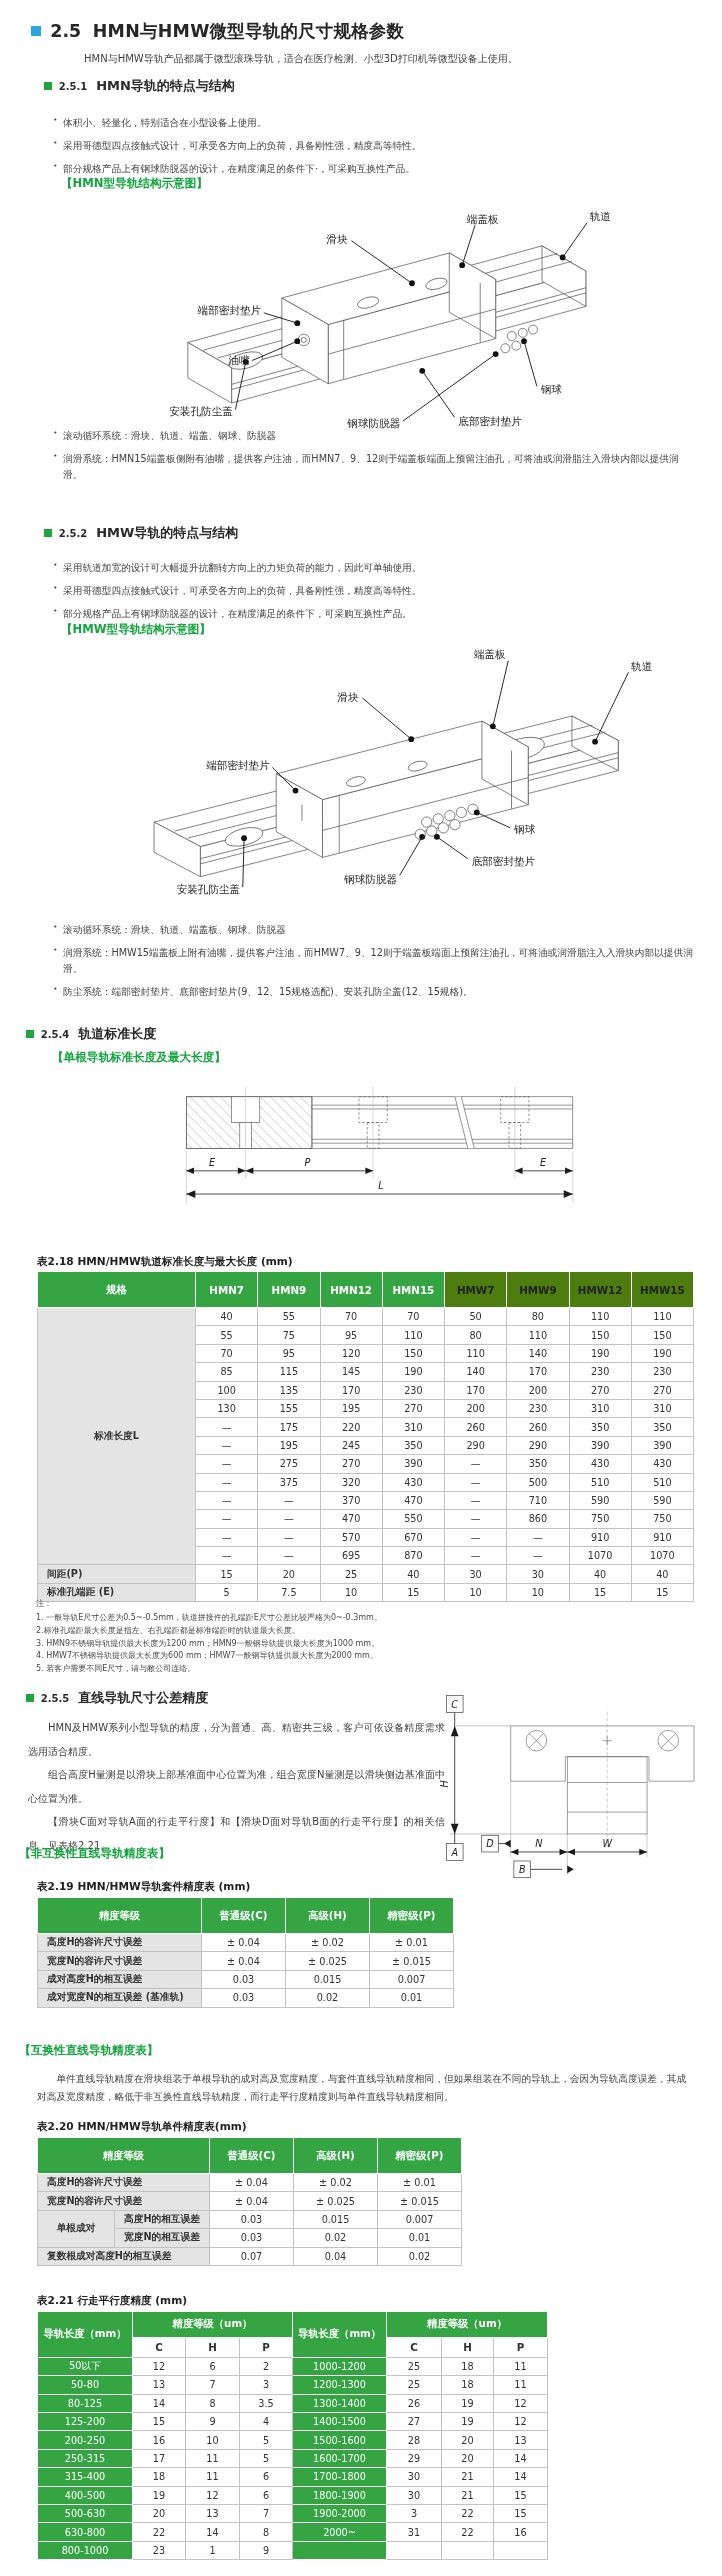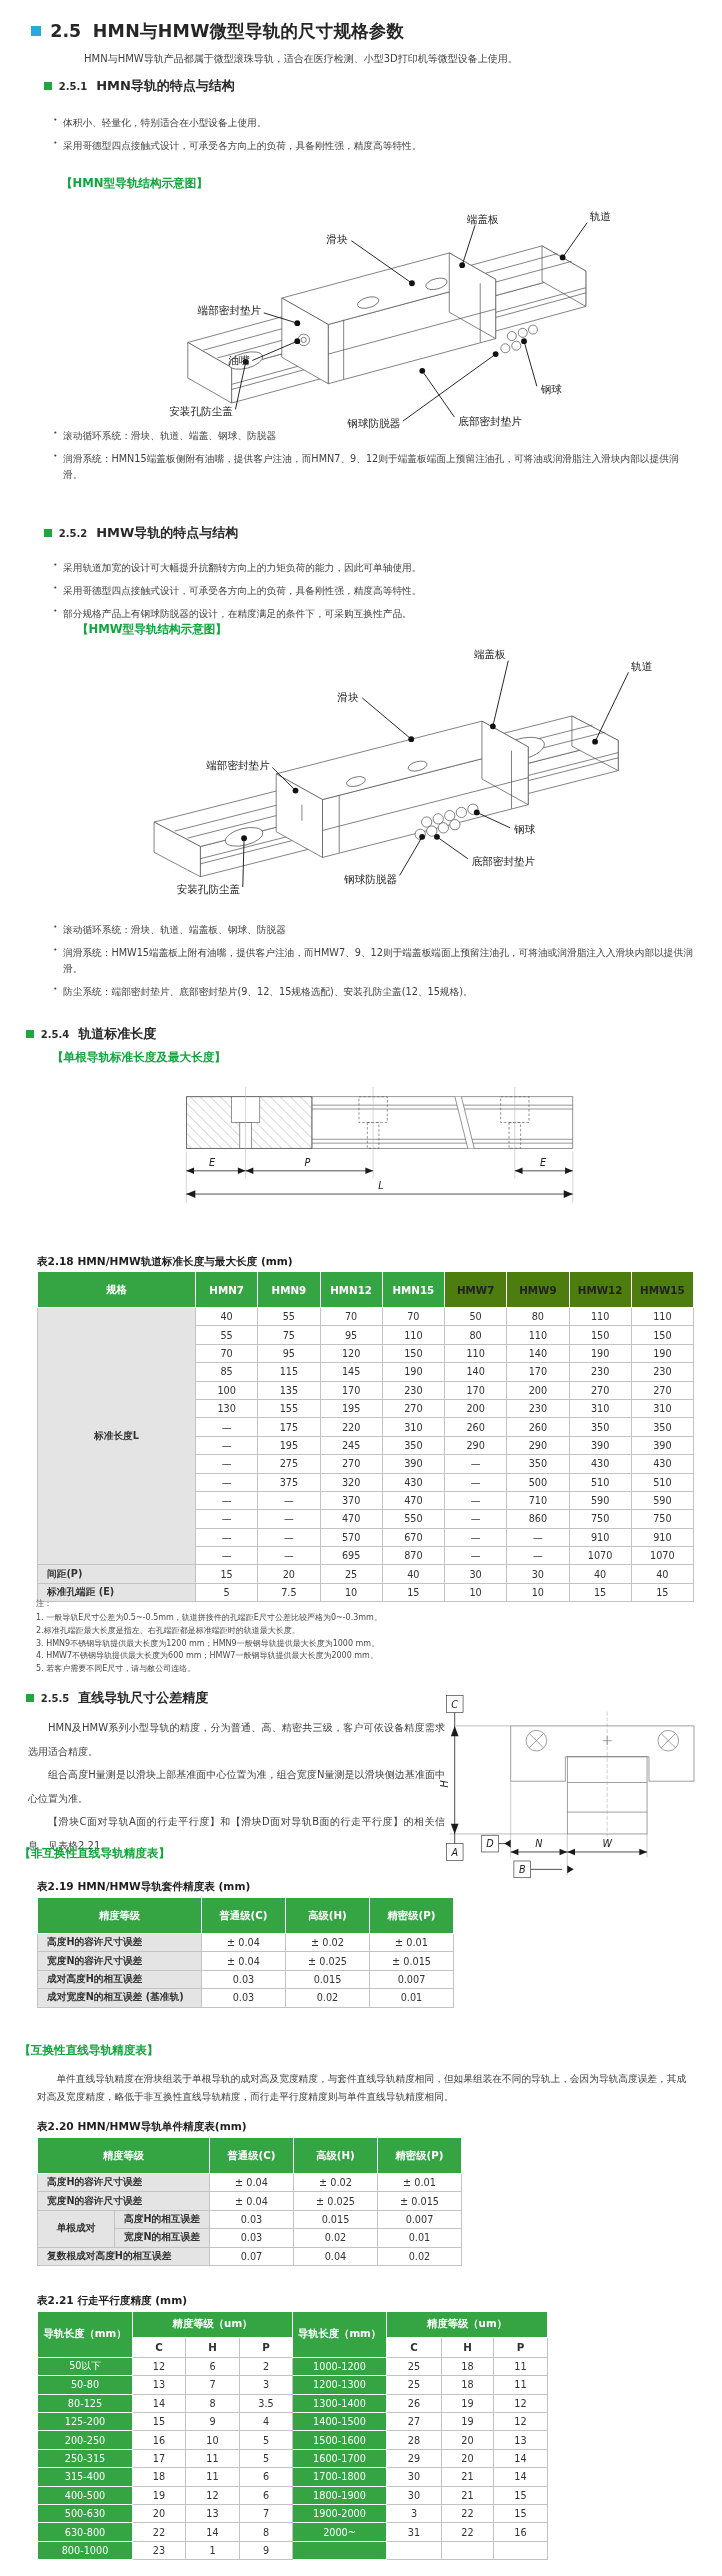--- a/index.html
+++ b/index.html
@@ -58,20 +58,21 @@
   <div class="abs intro" style="left:84px;top:52px;width:605px;">HMN与HMW导轨产品都属于微型滚珠导轨，适合在医疗检测、小型3D打印机等微型设备上使用。</div>
 
   <div class="abs h2row" style="left:44px;top:77px;">
     <span class="sq-green"></span>
     <span class="h2num">2.5.1</span>
     <span class="h2txt">HMN导轨的特点与结构</span>
   </div>
   <ul class="bullets abs" style="left:52px;top:115px;width:638px;">
       <li>体积小、轻量化，特别适合在小型设备上使用。</li>
       <li>采用哥德型四点接触式设计，可承受各方向上的负荷，具备刚性强，精度高等特性。</li>
+      <li>部分规格产品上有钢球防脱器的设计，在精度满足的条件下·，可采购互换性产品。</li>
     </ul>
   <div class="abs figTitle" style="left:61px;top:176px;">【HMN型导轨结构示意图】</div>
 
   <svg class="abs" style="left:135px;top:189px;" width="541" height="240" viewBox="0 0 840 372">
     <g fill="#ffffff" stroke="#4f4f4f" stroke-width="1.1">
 
       <polygon points="150,332 700,182 700,127 150,277"></polygon>
       <polygon points="150,277 700,127 632,88 82,238"></polygon>
       <polygon points="150,332 150,277 82,238 82,293"></polygon>
       <polygon points="700,182 700,127 632,88 632,143"></polygon>
@@ -142,21 +143,21 @@
   <div class="abs h2row" style="left:44px;top:524px;">
     <span class="sq-green"></span>
     <span class="h2num">2.5.2</span>
     <span class="h2txt">HMW导轨的特点与结构</span>
   </div>
   <ul class="bullets abs" style="left:52px;top:560px;width:638px;">
       <li>采用轨道加宽的设计可大幅提升抗翻转方向上的力矩负荷的能力，因此可单轴使用。</li>
       <li>采用哥德型四点接触式设计，可承受各方向上的负荷，具备刚性强，精度高等特性。</li>
       <li>部分规格产品上有钢球防脱器的设计，在精度满足的条件下，可采购互换性产品。</li>
     </ul>
-  <div class="abs figTitle" style="left:77px;top:622px;">【HMW型导轨结构示意图】</div>
+  <div class="abs figTitle" style="left:61px;top:622px;">【HMW型导轨结构示意图】</div>
 
   <svg class="abs" style="left:129px;top:644px;" width="567" height="270" viewBox="0 0 880 420">
     <g fill="#ffffff" stroke="#4f4f4f" stroke-width="1.1">
 
       <polygon points="110,362 760,197 760,150 110,315"></polygon>
       <polygon points="110,315 760,150 688,112 38,277"></polygon>
       <polygon points="110,362 110,315 38,277 38,324"></polygon>
       <polygon points="760,197 760,150 688,112 688,159"></polygon>
       <line x1="90" y1="302" x2="740" y2="137"></line>
       <line x1="70" y1="291" x2="720" y2="126"></line>

